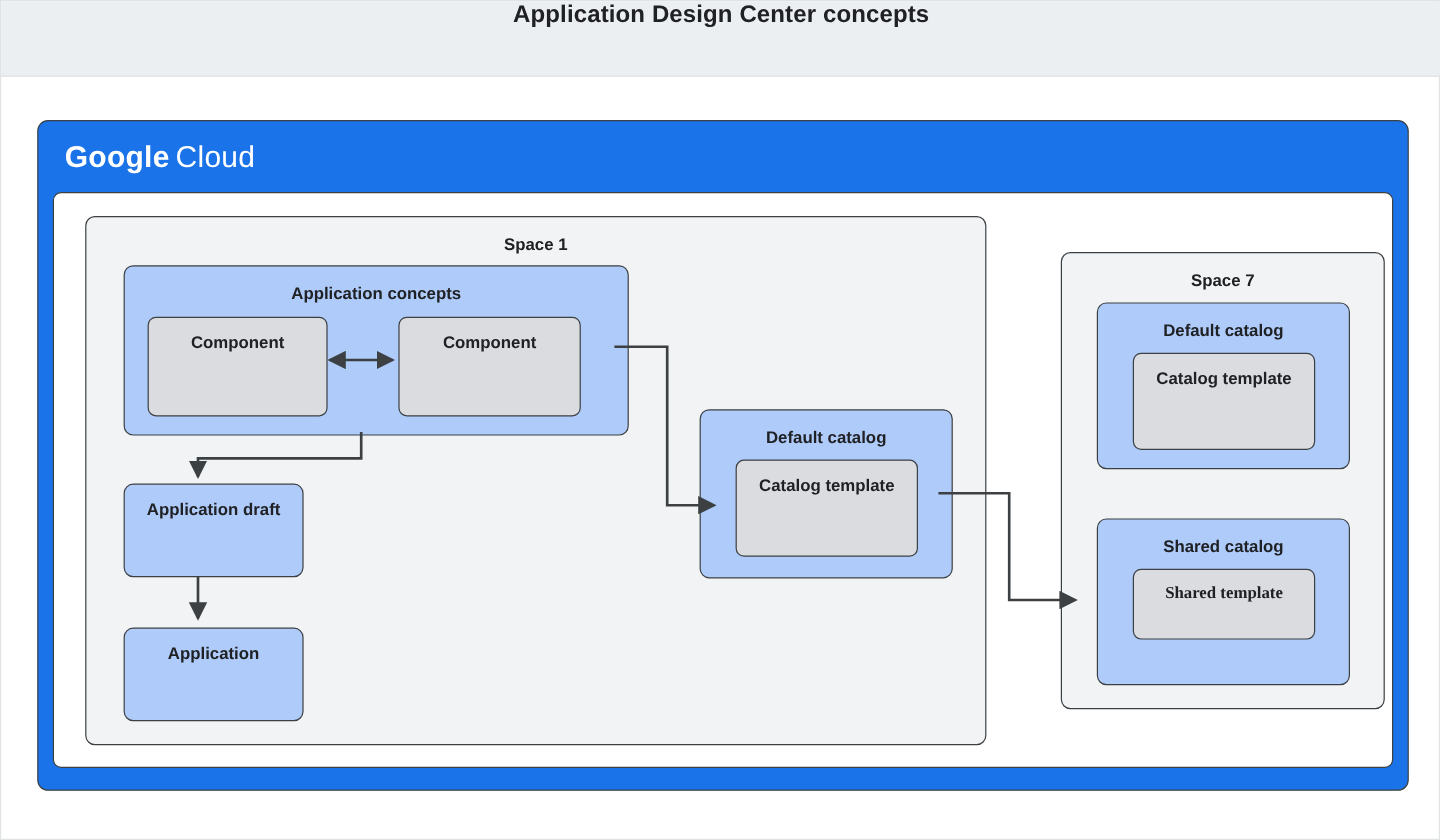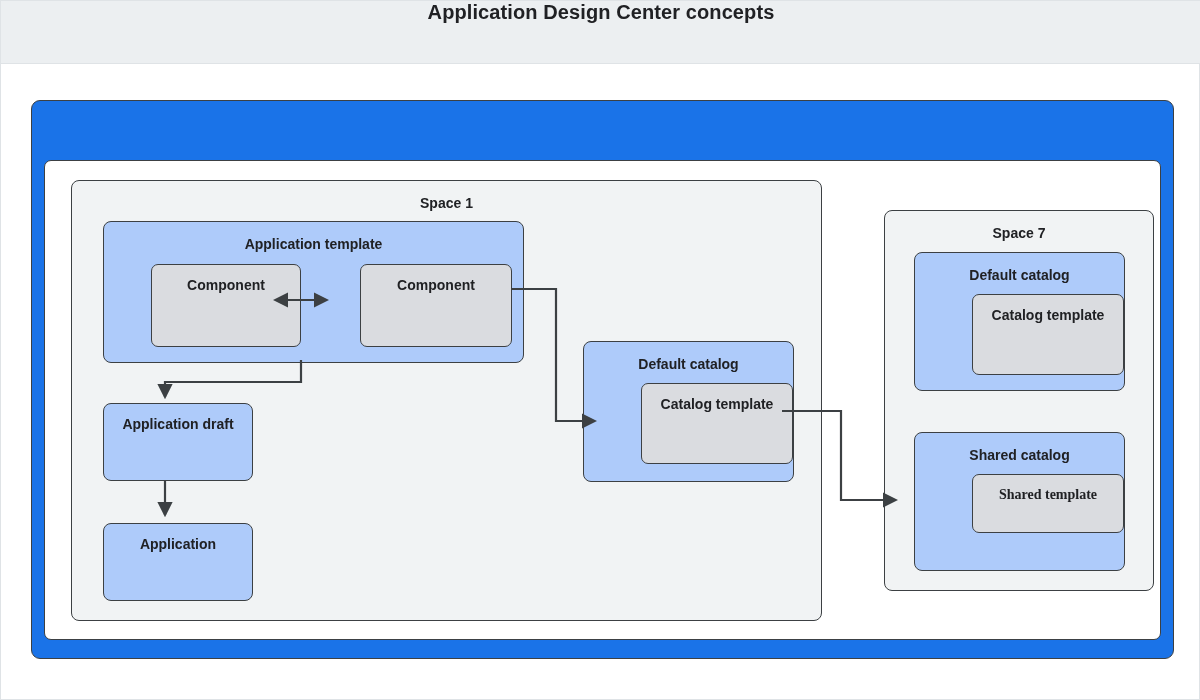--- a/index.html
+++ b/index.html
@@ -96,21 +96,20 @@
     border: 1.5px solid #3c4043;
     border-radius: 8px;
     box-sizing: border-box;
   }
   .gray-box {
     position: absolute;
     background: #dadce0;
     border: 1.5px solid #3c4043;
     border-radius: 7px;
     box-sizing: border-box;
-    margin-left: 28px;
   }
 
   .box-label {
     position: absolute;
     left: 0;
     width: 100%;
     text-align: center;
     font-size: 14px;
     font-weight: bold;
     color: #202124;
@@ -132,29 +131,32 @@
 <body>
 
 <div id="figure">
 
   <div id="title-bar">
     <span id="title-text">Application Design Center concepts</span>
   </div>
 
   <div id="cloud-frame">
 
+    <div id="cloud-logo">
+      <span class="g-word">Google</span><span class="c-word">Cloud</span>
+    </div>
 
     <div id="cloud-inner">
 
       <div class="space-box" style="left:26px; top:19px; width:751px; height:441px;">
         <div class="box-label label-top">Space 1</div>
       </div>
 
       <div class="blue-box" style="left:58px; top:60px; width:421px; height:142px;">
-        <div class="box-label label-top">Application template</div>
+        <div class="box-label label-top">Application concepts</div>
       </div>
 
       <div class="gray-box" style="left:78px; top:103px; width:150px; height:83px;">
         <div class="box-label label-top-s">Component</div>
       </div>
 
       <div class="gray-box" style="left:287px; top:103px; width:152px; height:83px;">
         <div class="box-label label-top-s">Component</div>
       </div>
 

